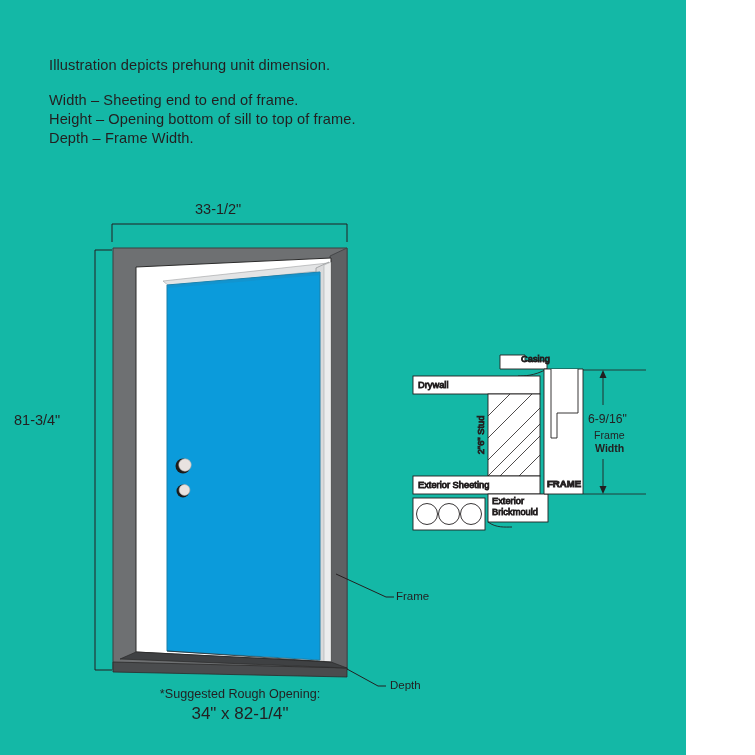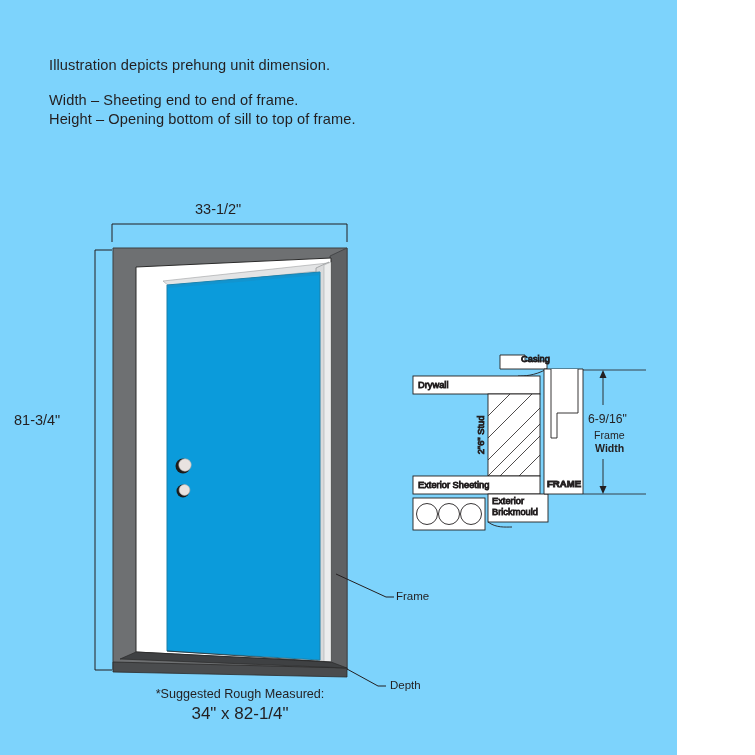--- a/index.html
+++ b/index.html
@@ -8,22 +8,23 @@
     background: #ffffff;
   }
   body {
     font-family: "Liberation Sans", sans-serif;
     color: #231f20;
   }
   #canvas {
     position: relative;
     width: 677px;
     height: 755px;
-    background: #7dd3fc;
+    background: #14b8a6;
     overflow: hidden;
+    padding-left: 9px;
   }
   
   .intro {
     position: absolute;
     left: 49px;
     top: 56px;
     width: 430px;
   }
   .intro-line {
     font-size: 14.6px;
@@ -81,20 +82,21 @@
 </head>
 <body>
 
 <div id="canvas">
 
   <div class="intro">
     <div class="intro-line">Illustration depicts prehung unit dimension.</div>
     <div class="intro-gap"></div>
     <div class="intro-line">Width – Sheeting end to end of frame.</div>
     <div class="intro-line">Height – Opening bottom of sill to top of frame.</div>
+    <div class="intro-line">Depth – Frame Width.</div>
   </div>
 
   <svg id="drawing" width="755" height="755" viewBox="0 0 755 755">
 
     <g stroke="#231f20" stroke-width="1" fill="none">
       <line x1="112" y1="224" x2="347" y2="224"></line>
       <line x1="112" y1="224" x2="112" y2="242"></line>
       <line x1="347" y1="224" x2="347" y2="242"></line>
     </g>
 
@@ -202,17 +204,17 @@
 
   <div class="callout-label" style="left:396px; top:590px;">Frame</div>
 
   <div class="callout-label" style="left:390px; top:679px;">Depth</div>
 
   <div class="callout-label" style="left:588px; top:412px; font-size:12.2px;">6-9/16"</div>
   <div class="callout-label" style="left:594px; top:429px; font-size:10.6px;">Frame</div>
   <div class="callout-label" style="left:595px; top:442px; font-size:10.6px;font-weight:bold;">Width</div>
 
   <div class="rough" style="left:130px; top:687px; width:220px;">
-    <div class="rough-top">*Suggested Rough Measured:</div>
+    <div class="rough-top">*Suggested Rough Opening:</div>
     <div class="rough-dim">34" x 82-1/4"</div>
   </div>
 
 </div>
 
 </body></html>

